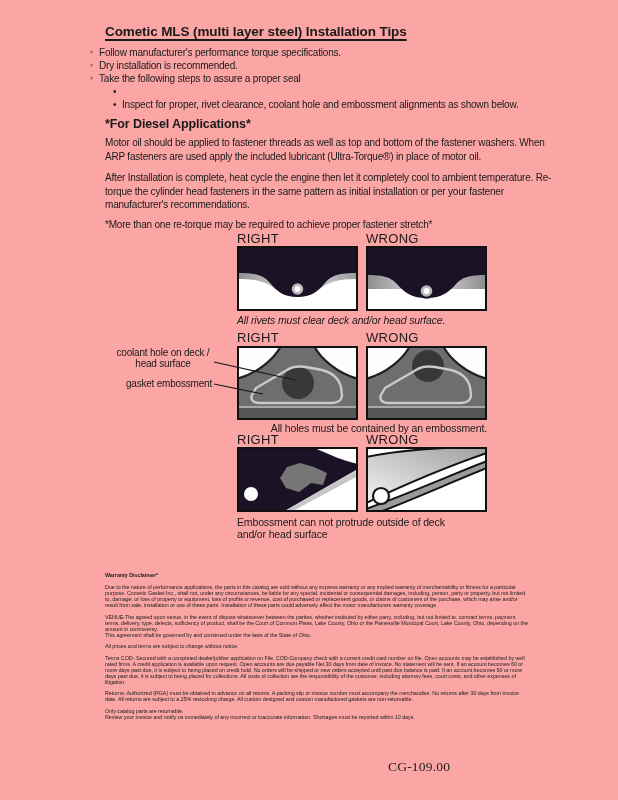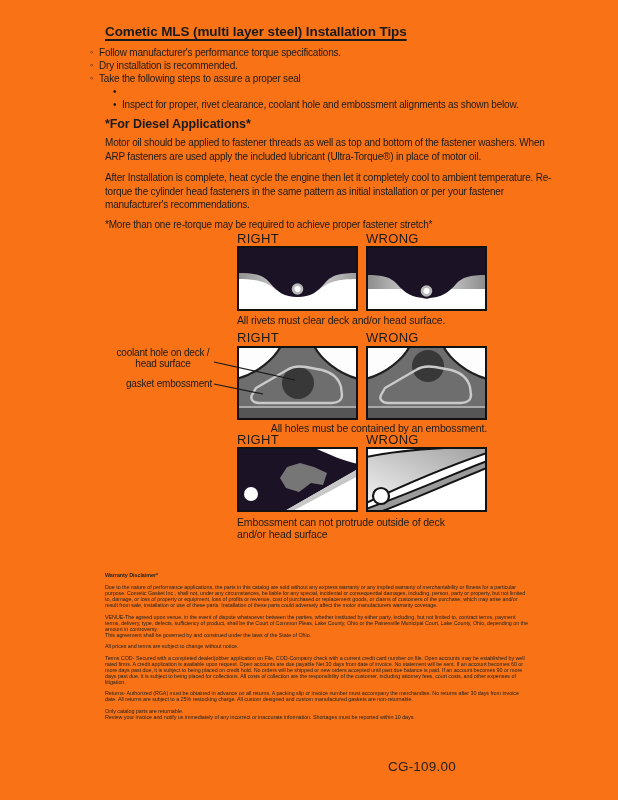--- a/index.html
+++ b/index.html
@@ -1,17 +1,17 @@
 <!DOCTYPE html>
 <html><head>
 <meta charset="utf-8">
 <style>
   html,body{margin:0;padding:0;background:#e8e8e8;}
   .page{
-    position:relative;width:618px;height:800px;background:#f97316;
+    position:relative;width:618px;height:800px;background:#fca5a5;
     font-family:"Liberation Sans", sans-serif;color:#1a1a1a;overflow:hidden;
     margin:0 auto;
   }
   .abs{position:absolute;}
   .title{
     left:105px;top:24px;font-size:13.5px;font-weight:bold;
     text-decoration:underline;text-underline-offset:3px;text-decoration-thickness:1.5px;
     letter-spacing:-0.1px;
   }
   .bullets{left:90px;top:46px;width:528px;font-size:10px;letter-spacing:-0.2px;}
@@ -24,21 +24,21 @@
   .p1{top:136px;}
   .p2{top:171px;}
   .p3{top:218px;}
   .fig-label{width:121px;text-align:left;font-size:13px;letter-spacing:0.3px;}
   .fig-caption{font-size:10.5px;letter-spacing:-0.15px;line-height:12px;}
   .ann-label{width:98px;text-align:right;font-size:10px;line-height:11px;letter-spacing:-0.2px;}
   .fineprint{left:105px;top:572px;width:424px;font-size:5.4px;line-height:6px;letter-spacing:-0.05px;color:#222;}
   .fineprint .fp-h{font-weight:bold;margin-bottom:6px;}
   .fineprint .fp-p{margin-bottom:5.5px;}
   .fineprint .fp-p.tight{margin-bottom:0;}
-  .page-code{left:388px;top:759px;font-size:13.5px;letter-spacing:0.2px;color:#222;}
+  .page-code{left:388px;top:759px;font-size:13.5px;letter-spacing:0.2px;color:#222;font-family:Liberation Serif, serif;}
   svg{display:block;}
 </style>
 </head>
 <body>
 
 <div class="page">
 
   <div class="abs title">Cometic MLS (multi layer steel) Installation Tips</div>
 
   <div class="abs bullets">
@@ -97,21 +97,21 @@
       </defs>
     <rect width="121" height="65" fill="#ffffff"></rect>
     <rect x="0" y="29" width="121" height="14" fill="url(#gr2)"></rect>
     <rect x="0" y="43" width="121" height="22" fill="#ffffff"></rect>
     <path d="M0,0 H121 V29 C103,29 97,31 90,38 C83,46 76,52 60.5,52 C45,52 38,46 31,38 C24,31 18,29 0,29 Z" fill="#1c1226"></path>
     <circle cx="60.5" cy="45" r="6.8" fill="#b9b9b9" stroke="#1c1226" stroke-width="2"></circle>
     <circle cx="60.5" cy="45" r="3" fill="#ffffff"></circle>
     <rect x="1" y="1" width="119" height="63" fill="none" stroke="#111111" stroke-width="2"></rect>
   </svg>
 
-  <div class="abs fig-caption" style="left:237px;top:314px;width:260px;">All rivets must clear deck and/or head surface.</div>
+  <div class="abs fig-caption" style="left:237px;top:314px;width:260px;font-style:italic;">All rivets must clear deck and/or head surface.</div>
 
   <div class="abs fig-label" style="left:237px;top:330px;">RIGHT</div>
   <div class="abs fig-label" style="left:366px;top:330px;">WRONG</div>
 
   <div class="abs ann-label" style="left:114px;top:347px;text-align:center;">coolant hole on deck / head surface</div>
   <div class="abs ann-label" style="left:114px;top:378px;">gasket embossment</div>
 
   <svg class="abs" style="left:237px;top:346px;" width="121" height="74" viewBox="0 0 121 74">
     <rect width="121" height="74" fill="#6e6e6e"></rect>
     <rect x="0" y="61" width="121" height="13" fill="#555555"></rect>

